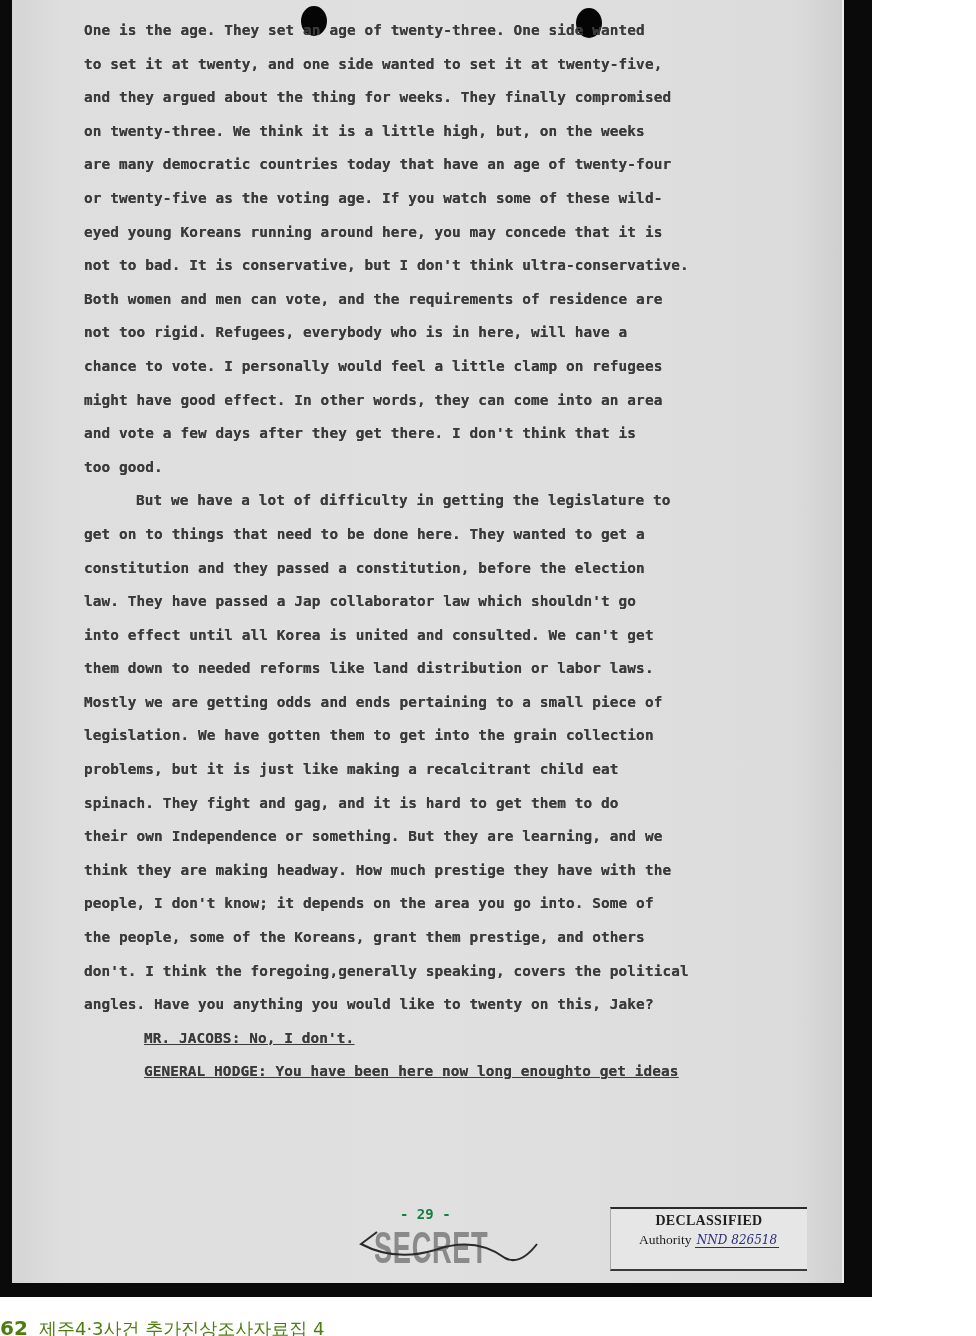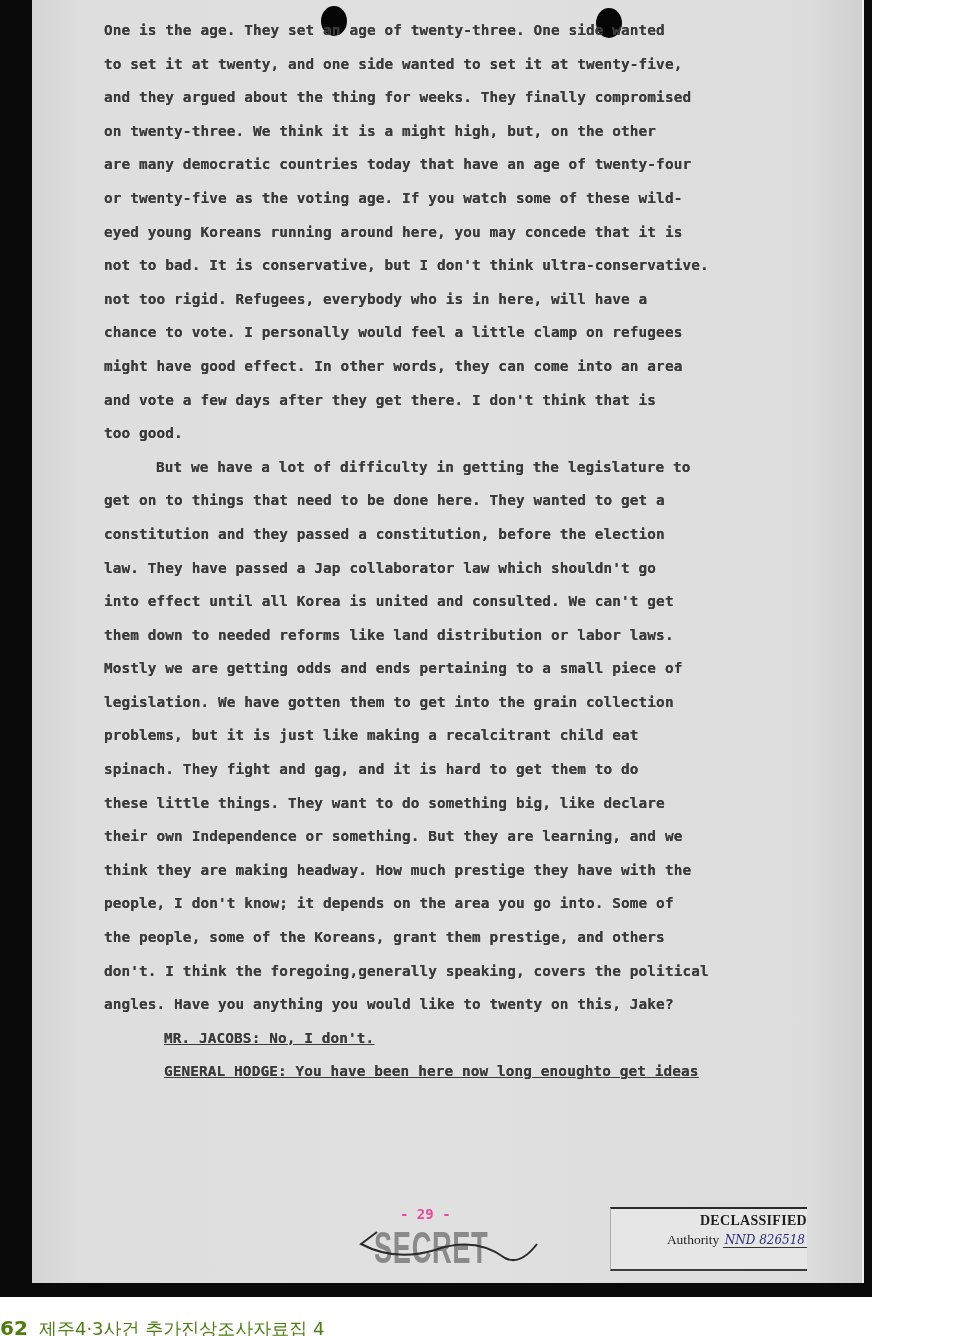--- a/index.html
+++ b/index.html
@@ -4,54 +4,54 @@
   <style>
     html, body { margin: 0; padding: 0; }
     body {
       width: 976px; height: 1336px; background: #ffffff; position: relative; overflow: hidden;
       font-family: "Liberation Sans", sans-serif;
     }
     .scan-frame {
       position: absolute; left: 0; top: 0; width: 872px; height: 1297px; background: #0a0a0a;
     }
     .paper {
-      position: absolute; left: 32px; top: 0; width: 830px; height: 1283px;
+      position: absolute; left: 12px; top: 0; width: 830px; height: 1283px;
       background: linear-gradient(90deg, #d4d4d4 0%, #dedede 6%, #e0e0e0 50%, #dcdcdc 94%, #cfcfcf 100%);
       border-right: 2px solid #eeeeee;
     }
     .punch-hole {
       position: absolute; width: 26px; height: 30px; border-radius: 50%; background: #050505;
     }
     .typed {
       position: absolute; left: 72px; top: 14px; width: 740px;
       font-family: "DejaVu Sans Mono", monospace; font-size: 14.4px; font-weight: bold;
       color: #3a3a3a; letter-spacing: 0.1px;
     }
     .line {
       height: 33.6px; line-height: 33.6px; white-space: nowrap;
       text-shadow: 0 0 0.6px #555;
     }
     .indent-para { padding-left: 52px; }
     .indent-speaker { padding-left: 60px; text-decoration: underline; }
     .page-number {
       position: absolute; left: 400px; top: 1206px;
-      font-family: "DejaVu Sans Mono", monospace; font-size: 14px; font-weight: bold; color: #ec4899;
+      font-family: "DejaVu Sans Mono", monospace; font-size: 14px; font-weight: bold; color: #15803d;
     }
     .secret-stamp {
       position: absolute; left: 374px; top: 1222px; width: 110px; height: 52px;
       font-family: "Liberation Sans", sans-serif; font-weight: bold; font-size: 44px;
       color: #8a8a8a; transform: scaleX(0.62); transform-origin: left top; letter-spacing: 1px;
       line-height: 52px;
     }
     .secret-squiggle { position: absolute; left: 355px; top: 1222px; }
     .declass-box {
       position: absolute; left: 610px; top: 1207px; width: 196px; height: 60px;
       border-top: 2px solid #2a2a2a; border-bottom: 2px solid #3a3a3a; border-left: 1px solid #aaa;
       background: #e6e6e6;
-      font-family: "Liberation Serif", serif; color: #1e1e1e; text-align: right;
+      font-family: "Liberation Serif", serif; color: #1e1e1e; text-align: center;
     }
     .declass-title { font-weight: bold; font-size: 14px; margin-top: 4px; letter-spacing: 0.3px; }
     .declass-auth { font-size: 13.5px; margin-top: 3px; }
     .declass-auth .handwritten {
       font-family: "DejaVu Serif", serif; font-style: italic; color: #2b2b7a; font-size: 12px;
       border-bottom: 1px solid #333; padding: 0 2px;
     }
     .footer {
       position: absolute; left: 0; top: 1316px; height: 20px; overflow: hidden;
       font-family: "DejaVu Sans", sans-serif; color: #4d7c0f;
@@ -64,41 +64,41 @@
 
 <div class="scan-frame">
   <div class="paper">
     <div class="punch-hole" style="left:289px; top:6px;"></div>
     <div class="punch-hole" style="left:564px; top:8px;"></div>
 
     <div class="typed">
       <div class="line">One is the age.  They set an age of twenty-three.  One side wanted</div>
       <div class="line">to set it at twenty, and one side wanted to set it at twenty-five,</div>
       <div class="line">and they argued about the thing for weeks.  They finally compromised</div>
-      <div class="line">on twenty-three.  We think it is a might high, but, on the other</div>
+      <div class="line">on twenty-three.  We think it is a little high, but, on the weeks</div>
       <div class="line">are many democratic countries today that have an age of twenty-four</div>
       <div class="line">or twenty-five as the voting age.  If you watch some of these wild-</div>
       <div class="line">eyed young Koreans running around here, you may concede that it is</div>
       <div class="line">not to bad.  It is conservative, but I don't think ultra-conservative.</div>
+      <div class="line">Both women and men can vote, and the requirements of residence are</div>
       <div class="line">not too rigid.  Refugees, everybody who is in here, will have a</div>
       <div class="line">chance to vote.  I personally would feel a little clamp on refugees</div>
       <div class="line">might have good effect.  In other words, they can come into an area</div>
       <div class="line">and vote a few days after they get there.  I don't think that is</div>
       <div class="line">too good.</div>
       <div class="line indent-para">But we have a lot of difficulty in getting the legislature to</div>
       <div class="line">get on to things that need to be done here.  They wanted to get a</div>
       <div class="line">constitution and they passed a constitution, before the election</div>
       <div class="line">law.  They have passed a Jap collaborator law which shouldn't go</div>
       <div class="line">into effect until all Korea is united and consulted.  We can't get</div>
       <div class="line">them down to needed reforms like land distribution or labor laws.</div>
       <div class="line">Mostly we are getting odds and ends pertaining to a small piece of</div>
       <div class="line">legislation.  We have gotten them to get into the grain collection</div>
       <div class="line">problems, but it is just like making a recalcitrant child eat</div>
       <div class="line">spinach.  They fight and gag, and it is hard to get them to do</div>
-      <div class="line">these little things.  They want to do something big, like declare</div>
       <div class="line">their own Independence or something.  But they are learning, and we</div>
       <div class="line">think they are making headway.  How much prestige they have with the</div>
       <div class="line">people, I don't know; it depends on the area you go into.  Some of</div>
       <div class="line">the people, some of the Koreans, grant them prestige, and others</div>
       <div class="line">don't.  I think the foregoing,generally speaking, covers the political</div>
       <div class="line">angles.  Have you anything you would like to twenty on this, Jake?</div>
       <div class="line indent-speaker">MR. JACOBS:  No, I don't.</div>
       <div class="line indent-speaker">GENERAL HODGE:  You have been here now long enoughto get ideas</div>
     </div>
   </div>

